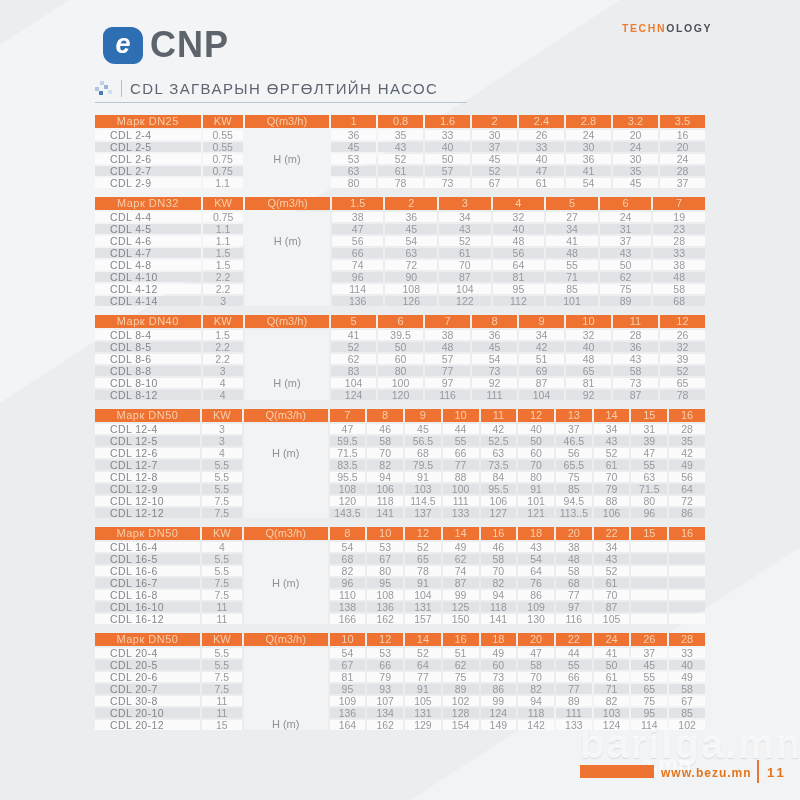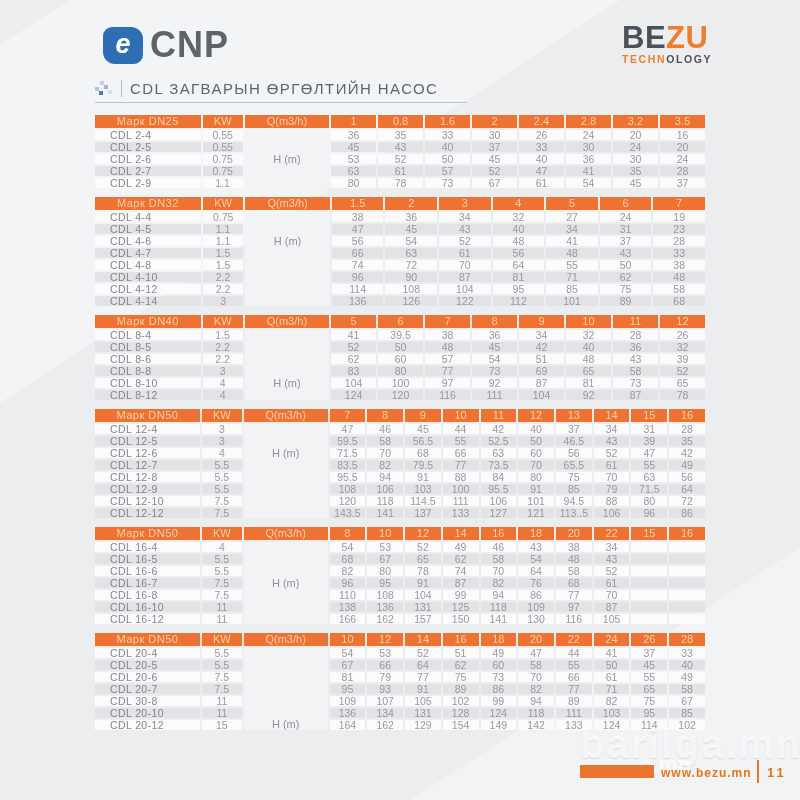--- a/index.html
+++ b/index.html
@@ -66,21 +66,20 @@
   <div class="diag diag-b"></div>
 
   <div class="brand-row">
     <div class="cnp">
       <div class="cnp-badge">
         <span>e</span>
       </div>
       <div class="cnp-text">CNP</div>
     </div>
     <div class="bezu">
-      <div class="bezu-line1"><span class="g">BE</span><span class="o">ZU</span></div>
       <div class="bezu-line2"><span class="o">TECHN</span><span class="g">OLOGY</span></div>
     </div>
   </div>
 
   <div class="title-row">
     <svg class="checker" width="18" height="15" viewBox="0 0 18 15">
       <rect x="5" y="0" width="4" height="4" fill="#c3d2e6"></rect>
       <rect x="9" y="4" width="4" height="4" fill="#9db4d6"></rect>
       <rect x="0" y="6" width="4" height="4" fill="#b3c6e0"></rect>
       <rect x="4" y="10" width="4" height="4" fill="#4e7ab8"></rect>

